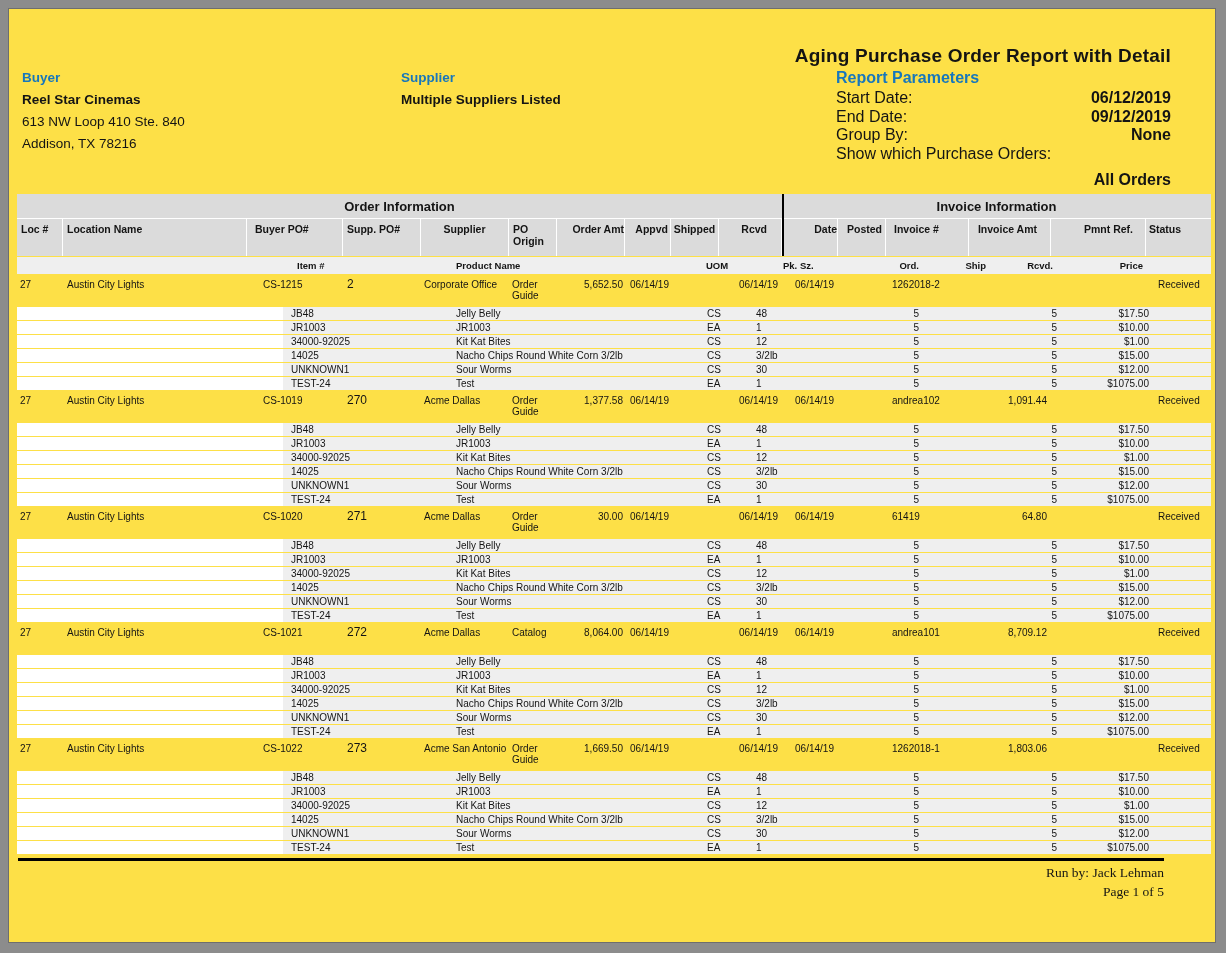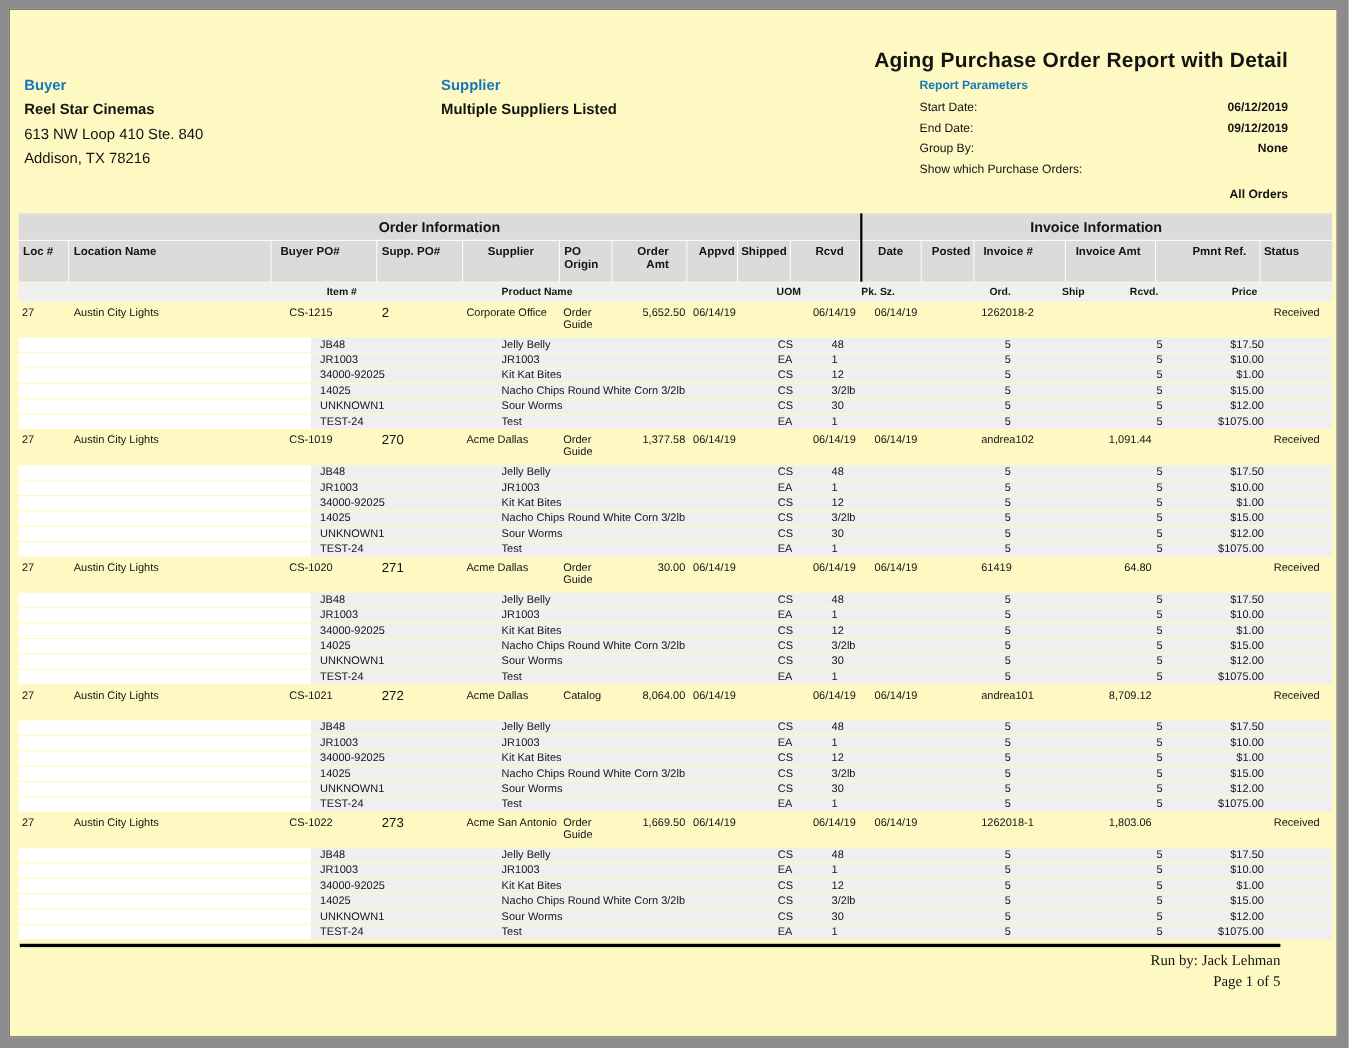--- a/index.html
+++ b/index.html
@@ -5,33 +5,33 @@
   html,body{margin:0;padding:0;}
   body{
     width:1226px;height:953px;position:relative;
     background:#8c8c8c;
     font-family:"Liberation Sans", sans-serif;
     color:#141414;
     overflow:hidden;
   }
   .page{
     position:absolute;top:8px;left:8px;width:1208px;height:935px;
-    background:#fef9c3;border:1px solid #6e6e6e;box-sizing:border-box;
+    background:#fde047;border:1px solid #6e6e6e;box-sizing:border-box;
   }
   
   .report-title{
     position:absolute;top:36px;right:44px;
     font-size:19px;font-weight:bold;letter-spacing:0.2px;
   }
   .hdr-block{position:absolute;top:58px;font-size:13.5px;line-height:22px;}
   .hdr-buyer{left:13px;width:330px;}
   .hdr-supplier{left:392px;width:330px;}
   .blue-label{color:#1777bc;font-weight:bold;}
   .strong{font-weight:bold;}
-  .params{position:absolute;top:58px;left:827px;right:44px;font-size:11px;}
+  .params{position:absolute;top:58px;left:827px;right:44px;font-size:16px;}
   .param-row{display:flex;justify-content:space-between;line-height:18.5px;}
   .param-row .p-value{font-weight:bold;}
   .params .blue-label{line-height:22px;}
   .all-orders{font-weight:bold;text-align:right;margin-top:8px;}
   
   .report-table{position:absolute;left:8px;top:185px;width:1194px;}
   .thead{position:relative;}
   .group-row{display:flex;height:24px;}
   .group-cell{
     background:#dbdbdb;font-size:13px;font-weight:bold;
@@ -43,21 +43,21 @@
   .colhdr-row{display:grid;height:37px;
     grid-template-columns:46px 184px 96px 78px 88px 48px 68px 46px 48px 63px 56px 48px 83px 82px 95px 65px;
   }
   .colhdr-row .hc{
     background:#dbdbdb;font-size:10.5px;font-weight:bold;
     padding-top:4px;box-sizing:border-box;border-right:1px solid #fff;
     line-height:12px;
   }
   .v-divider{position:absolute;left:765px;top:0;width:2px;height:62px;background:#000;}
   .t-l{text-align:left;padding-left:4px;}
-  .t-r{text-align:right;padding-right:16px;}
+  .t-r{text-align:right;padding-right:0;}
   .t-c{text-align:center;}
   
   .item-grid{display:grid;
     grid-template-columns:266px 173px 250px 50px 90px 75px 65px 75px 90px auto;
   }
   .subhead{height:17px;background:#efefef;font-size:9.5px;font-weight:bold;
     margin-top:1px;align-items:center;}
   .subhead>div{box-sizing:border-box;}
   .sh-item{padding-left:14px;}
   .sh-pksz{padding-left:27px;}

